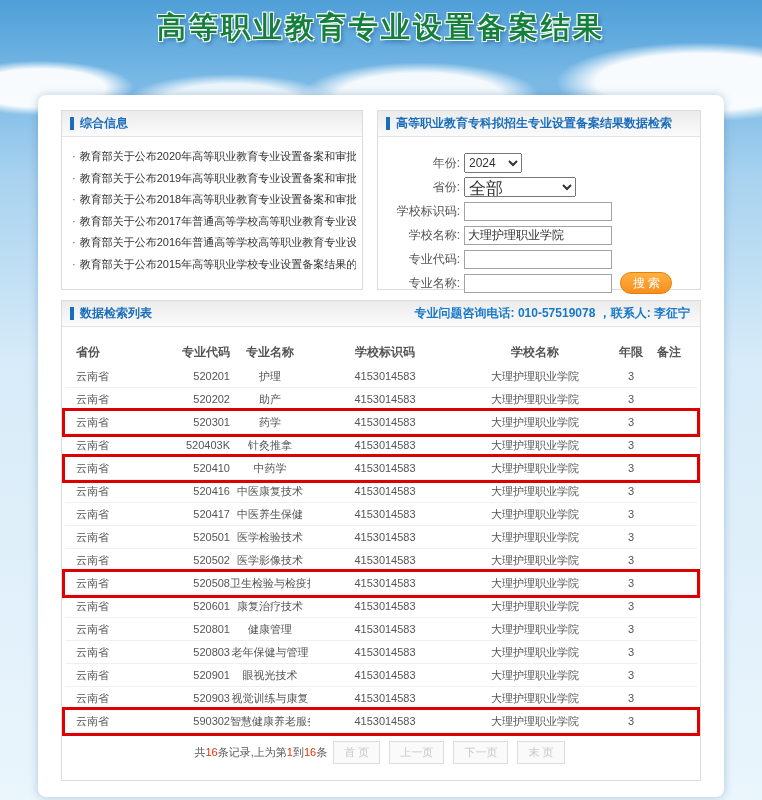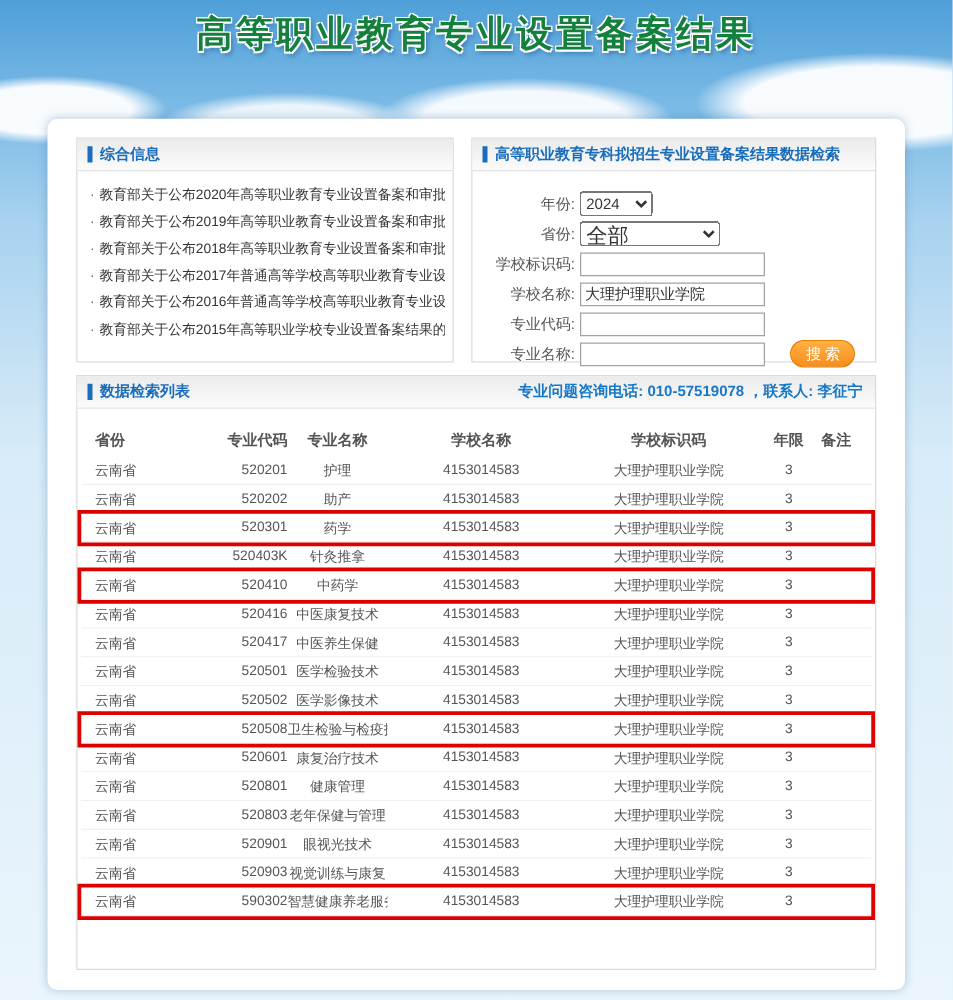--- a/index.html
+++ b/index.html
@@ -46,21 +46,21 @@
   .news-item { font-size:11px; color:#333; line-height:21.5px; white-space:nowrap; overflow:hidden; cursor:pointer; }
   .news-item .bullet { color:#666; margin-right:4px; }
   
   .form { margin-top:14px; }
   .form-row { display:flex; align-items:center; height:24px; }
   .form-label { width:86px; text-align:right; font-size:12px; color:#555; flex:0 0 86px; padding-right:4px; }
   .sel-small { width:58px; height:20px; font-size:12px; color:#333; }
   .sel-big { width:112px; height:20px; font-size:17px; color:#333; }
   .txt { width:148px; height:19px; border:1px solid #a3a3a3; font-size:12px; color:#333; padding:0 3px; }
   .search-btn {
-    margin-left:20px; width:52px; height:22px;
+    margin-left:8px; width:52px; height:22px;
     background:linear-gradient(#ffb142,#f78e1e);
     border:1px solid #e87f00; border-radius:11px;
     color:#fff; font-size:12px; letter-spacing:3px; padding-left:4px;
     cursor:pointer;
   }
   
   .results-panel { margin-top:10px; min-height:476px; padding-bottom:16px; }
   .contact { font-size:12px; font-weight:bold; color:#1878c8; }
   .table-wrap { padding:0 14px; }
   .thead { display:flex; align-items:center; height:26px; margin-top:12px; font-size:12px; font-weight:bold; color:#555; }
@@ -163,22 +163,22 @@
         <span>数据检索列表</span>
       </span>
       <span class="contact">专业问题咨询电话: 010-57519078 ，联系人: 李征宁</span>
     </div>
 
     <div class="table-wrap">
       <div class="thead">
         <div class="cell col-province">省份</div>
         <div class="cell col-code">专业代码</div>
         <div class="cell col-name">专业名称</div>
+        <div class="cell col-sid">学校标识码</div>
         <div class="cell col-school">学校名称</div>
-        <div class="cell col-sid">学校标识码</div>
         <div class="cell col-years">年限</div>
         <div class="cell col-note">备注</div>
       </div>
       <div>
           <div class="trow">
             <div class="cell col-province">云南省</div>
             <div class="cell col-code">520201</div>
             <div class="cell col-name">护理</div>
             <div class="cell col-sid">4153014583</div>
             <div class="cell col-school">大理护理职业学院</div>
@@ -316,14 +316,23 @@
             <div class="cell col-code">590302</div>
             <div class="cell col-name">智慧健康养老服务与管理</div>
             <div class="cell col-sid">4153014583</div>
             <div class="cell col-school">大理护理职业学院</div>
             <div class="cell col-years">3</div>
             <div class="cell col-note"></div>
           </div>
         </div>
     </div>
 
+    <div class="pagination">
+      <span>
+        <span>共</span><span class="num">16</span><span>条记录,上为第</span><span class="num">1</span><span>到</span><span class="num">16</span><span>条</span>
+      </span>
+      <span class="pg-btn">首 页</span>
+      <span class="pg-btn">上一页</span>
+      <span class="pg-btn">下一页</span>
+      <span class="pg-btn">末 页</span>
+    </div>
   </div>
 </div>
 
 </body></html>

